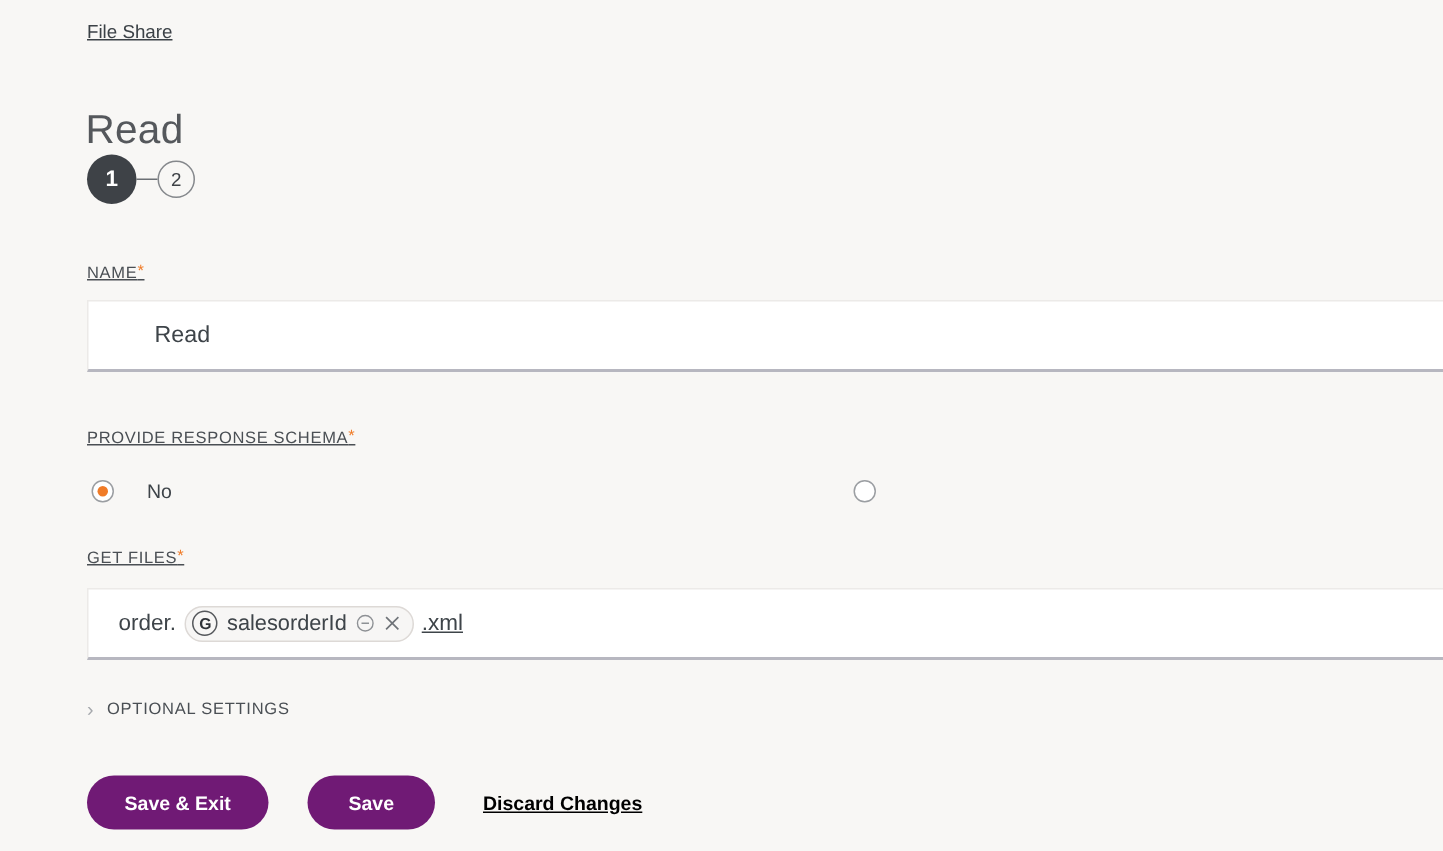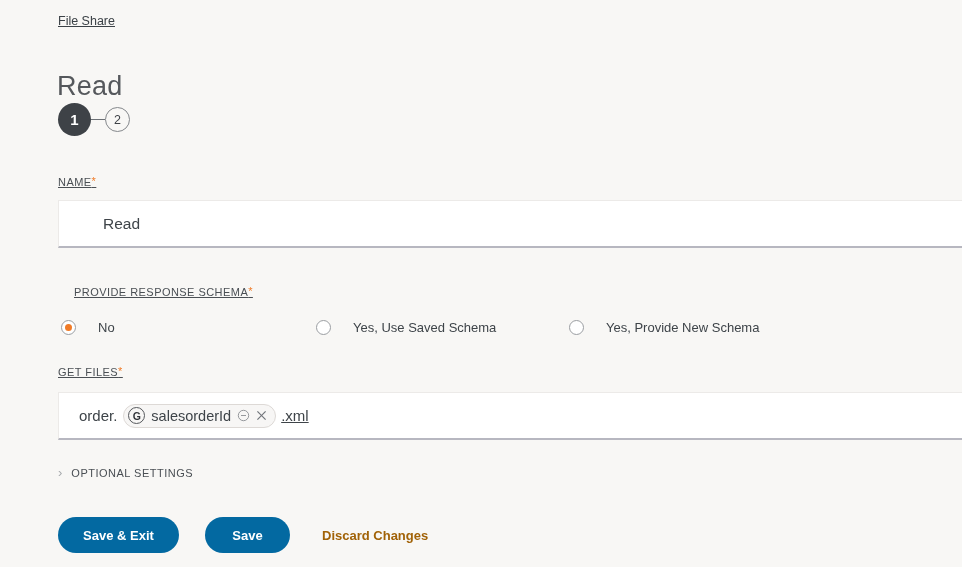--- a/index.html
+++ b/index.html
@@ -94,21 +94,21 @@
     text-decoration: underline;
   }
   .req {
     color: #f07b27;
     font-size: 11px;
     vertical-align: top;
     line-height: 11px;
   }
 
   .label-name      { position: absolute; left: 16px; top: 176px; }
-  .label-schema    { position: absolute; left: 32px; top: 286px; }
+  .label-schema    { position: absolute; left: 16px; top: 286px; }
   .label-getfiles  { position: absolute; left: 16px; top: 366px; }
 
   
   .text-input {
     position: absolute;
     left: 16px;
     width: 929px;
     height: 48px;
     background: #ffffff;
     border: 1px solid #eceae8;
@@ -262,38 +262,39 @@
   .footer {
     position: absolute;
     left: 16px;
     top: 517px;
     display: flex;
     align-items: center;
   }
   .btn {
     height: 36px;
     border-radius: 18px;
-    background: #0369a1;
+    background: #701a75;
     color: #ffffff;
     border: none;
     font-family: "Liberation Sans", sans-serif;
     font-size: 13px;
     font-weight: 700;
     cursor: pointer;
     display: flex;
     align-items: center;
     justify-content: center;
   }
   .btn-save { width: 121px; }
   .btn-next { width: 85px; margin-left: 26px; }
   .discard {
     margin-left: 32px;
     font-size: 13px;
     font-weight: 700;
-    color: #a16207;
+    color: #000000;
+    text-decoration: underline;
     cursor: pointer;
     text-align: right;
   }
 </style>
 </head>
 <body>
 
 <div class="page">
 
   <a class="breadcrumb">File Share</a>
@@ -318,27 +319,22 @@
   </div>
 
   <div class="field-label label-schema">
     <span>PROVIDE RESPONSE SCHEMA</span><span class="req">*</span>
   </div>
   <div class="radio-row">
     <label class="radio-opt o1">
       <span class="radio-mark checked"></span>
       <span>No</span>
     </label>
-    <label class="radio-opt o2">
-      <span class="radio-mark"></span>
-      <span>Yes, Use Saved Schema</span>
-    </label>
     <label class="radio-opt o3">
       <span class="radio-mark"></span>
-      <span>Yes, Provide New Schema</span>
     </label>
   </div>
 
   <div class="field-label label-getfiles">
     <span>GET FILES</span><span class="req">*</span>
   </div>
   <div class="text-input input-getfiles">
     <div class="token-line">
       <span>order.</span>
       <span class="chip">

